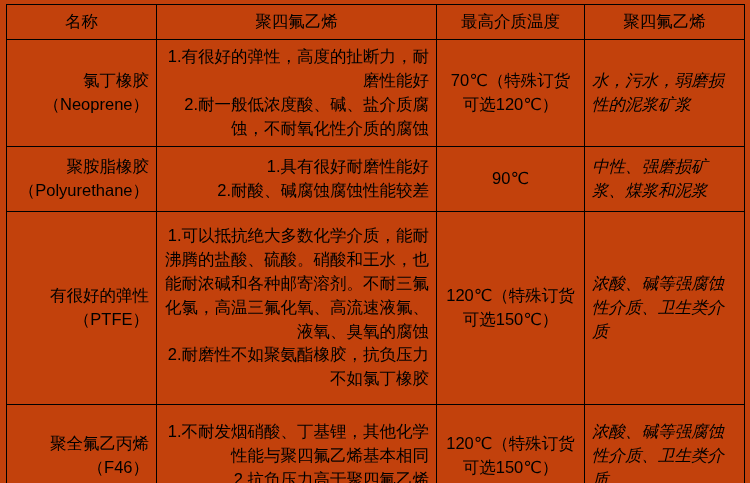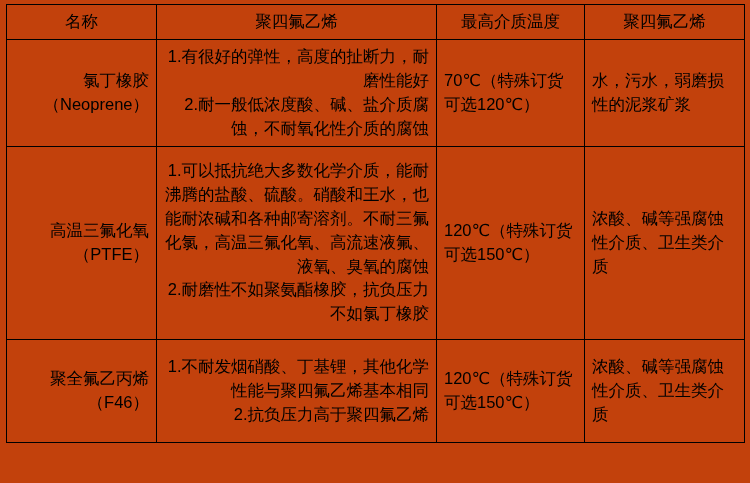--- a/index.html
+++ b/index.html
@@ -48,27 +48,28 @@
   td.name {
     text-align: right;
     white-space: pre-line;
   }
   td.props {
     text-align: right;
     white-space: pre-line;
     margin-left: 32px;
   }
   td.temp {
-    text-align: left;
+    text-align: center;
     white-space: pre-line;
     margin-left: 15px;
   }
   td.scope {
     text-align: left;
     white-space: pre-line;
+    font-style: italic;
   }
   .r1 td { height: 74px; }
   .r2 td { height: 54px; }
   .r3 td { height: 182px; }
   .r4 td { height: 92px; }
 </style>
 </head>
 <body>
 
 <div class="sheet">
@@ -89,22 +90,30 @@
     </thead>
     <tbody>
       <tr class="r1">
         <td class="name">氯丁橡胶
 （Neoprene）</td>
         <td class="props">1.有很好的弹性，高度的扯断力，耐磨性能好
 2.耐一般低浓度酸、碱、盐介质腐蚀，不耐氧化性介质的腐蚀</td>
         <td class="temp">70℃（特殊订货可选120℃）</td>
         <td class="scope">水，污水，弱磨损性的泥浆矿浆</td>
       </tr>
+      <tr class="r2">
+        <td class="name">聚胺脂橡胶
+（Polyurethane）</td>
+        <td class="props">1.具有很好耐磨性能好
+2.耐酸、碱腐蚀腐蚀性能较差</td>
+        <td class="temp">90℃</td>
+        <td class="scope">中性、强磨损矿浆、煤浆和泥浆</td>
+      </tr>
       <tr class="r3">
-        <td class="name">高温三氟化氧
+        <td class="name">有很好的弹性
 （PTFE）</td>
         <td class="props">1.可以抵抗绝大多数化学介质，能耐沸腾的盐酸、硫酸。硝酸和王水，也能耐浓碱和各种邮寄溶剂。不耐三氟化氯，高温三氟化氧、高流速液氟、液氧、臭氧的腐蚀
 2.耐磨性不如聚氨酯橡胶，抗负压力不如氯丁橡胶</td>
         <td class="temp">120℃（特殊订货可选150℃）</td>
         <td class="scope">浓酸、碱等强腐蚀性介质、卫生类介质</td>
       </tr>
       <tr class="r4">
         <td class="name">聚全氟乙丙烯
 （F46）</td>
         <td class="props">1.不耐发烟硝酸、丁基锂，其他化学性能与聚四氟乙烯基本相同

